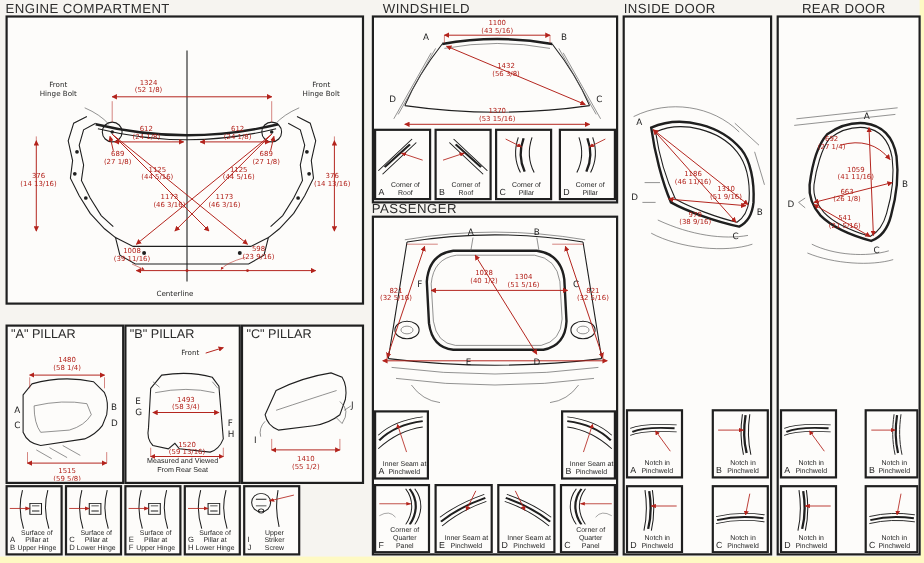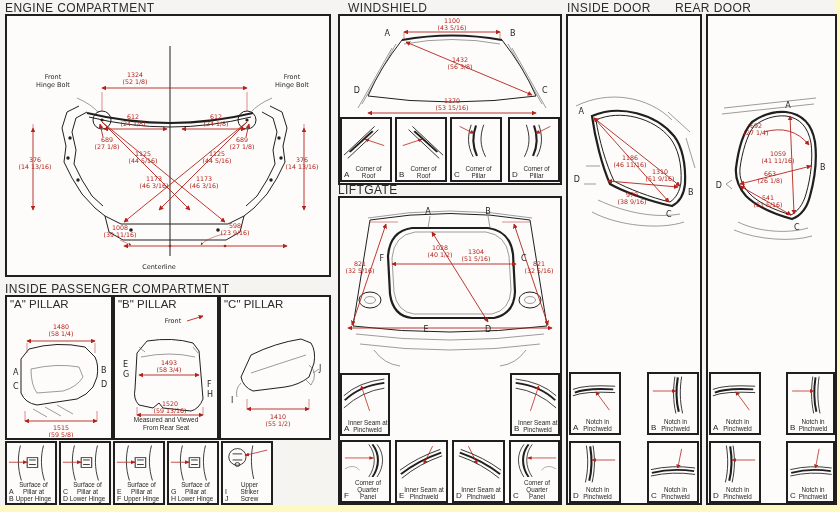--- a/index.html
+++ b/index.html
@@ -96,23 +96,22 @@
     </symbol>
   </defs>
 </svg>
 
 <div class="page">
   <div class="paper"></div>
 
   <div class="sec-title" style="left:5px;top:1px">ENGINE COMPARTMENT</div>
   <div class="sec-title" style="left:348px;top:1px">WINDSHIELD</div>
   <div class="sec-title" style="left:567px;top:1px">INSIDE DOOR</div>
-  <div class="sec-title" style="left:675px;top:1px">REAR DOOR</div>
-  <div class="sec-title" style="left:338px;top:183px">LIFTGATE</div>
-  <div class="sec-title" style="left:5px;top:282px">INSIDE PASSENGER COMPARTMENT</div>
+  <div class="sec-title" style="left:729px;top:1px">REAR DOOR</div>
+  <div class="sec-title" style="left:338px;top:183px">PASSENGER</div>
 
   <div class="box" style="left:5px;top:14px;width:326px;height:263px">
     <svg width="322" height="259" viewBox="0 0 322 259">
       <g>
         <path class="k" stroke-width=".8" d="M163 30 V240"></path>
         <path class="k2" d="M80 97 Q163 117 246 97"></path>
         <path class="k" d="M82 101 Q163 121 244 101"></path>
         <circle class="k" cx="95" cy="104" r="9"></circle>
           <circle class="dot" cx="95" cy="104" r="1.6"></circle>
         <circle class="k" cx="240" cy="104" r="9"></circle>

